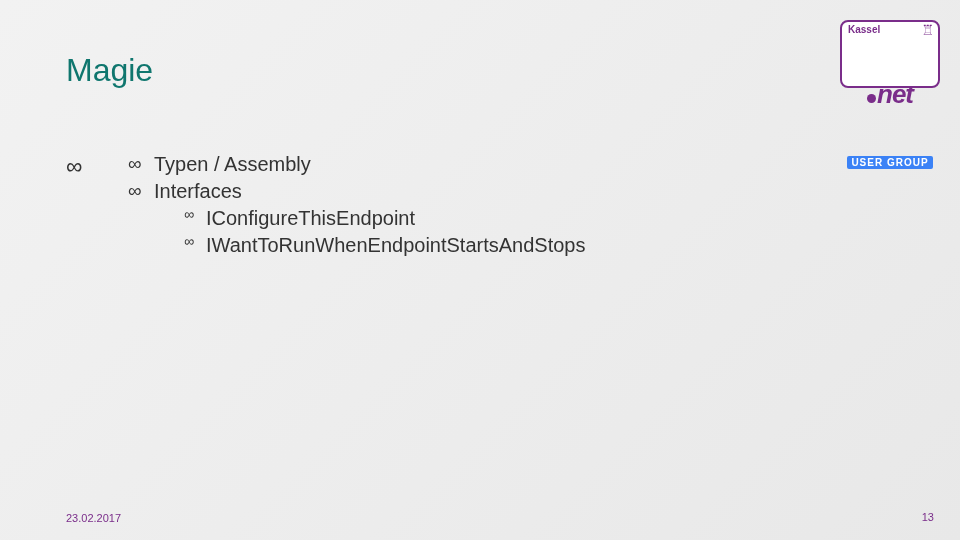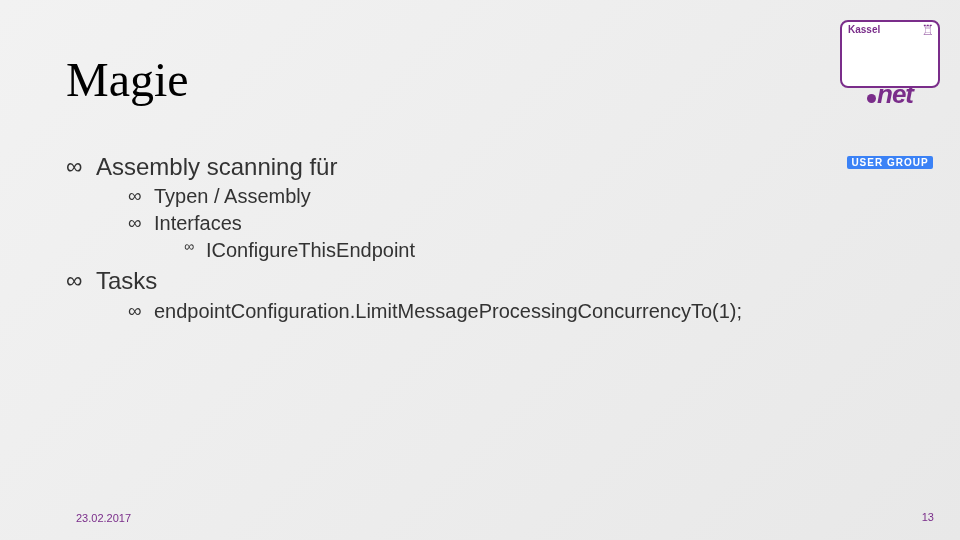--- a/index.html
+++ b/index.html
@@ -80,24 +80,23 @@
     position: absolute;
     top: 22px;
     right: 26px;
     font-size: 14px;
     color: #7a2d8a;
   }
   .title {
     position: absolute;
     top: 52px;
     left: 66px;
-    font-size: 48px;
-    color: #000000;
+    font-size: 32px;
+    color: #0f766e;
     font-weight: 300;
-    font-family: Liberation Serif, serif;
   }
   .content {
     position: absolute;
     top: 150px;
     left: 66px;
     right: 60px;
     font-weight: 400;
     color: #333;
   }
   ul {
@@ -138,21 +137,21 @@
     margin-left: 30px;
   }
   .lvl3 > li {
     font-size: 20px;
     padding-left: 22px;
   }
   .lvl3 > li::before { font-size: 14px; }
   .footer-date {
     position: absolute;
     bottom: 16px;
-    left: 76px;
+    left: 66px;
     font-size: 11px;
     color: #7a2d8a;
   }
   .footer-page {
     position: absolute;
     bottom: 17px;
     right: 26px;
     font-size: 11px;
     color: #7a2d8a;
   }
@@ -169,33 +168,29 @@
       <div class="logo-mid">net</div>
     </div>
     <div class="logo-bottom">USER GROUP</div>
   </div>
   <div class="logo-castle">♖</div>
 
   <div class="title">Magie</div>
 
   <div class="content">
     <ul class="lvl1">
-      <li><span>Assembly scanning für</span>
+      <li>
         <ul class="lvl2">
           <li>Typen / Assembly</li>
           <li><span>Interfaces</span>
             <ul class="lvl3">
               <li>IConfigureThisEndpoint</li>
+              <li>IWantToRunWhenEndpointStartsAndStops</li>
             </ul>
           </li>
-        </ul>
-      </li>
-      <li><span>Tasks</span>
-        <ul class="lvl2">
-          <li>endpointConfiguration.LimitMessageProcessingConcurrencyTo(1);</li>
         </ul>
       </li>
     </ul>
   </div>
 
   <div class="footer-date">23.02.2017</div>
   <div class="footer-page">13</div>
 </div>
 
 </body></html>

